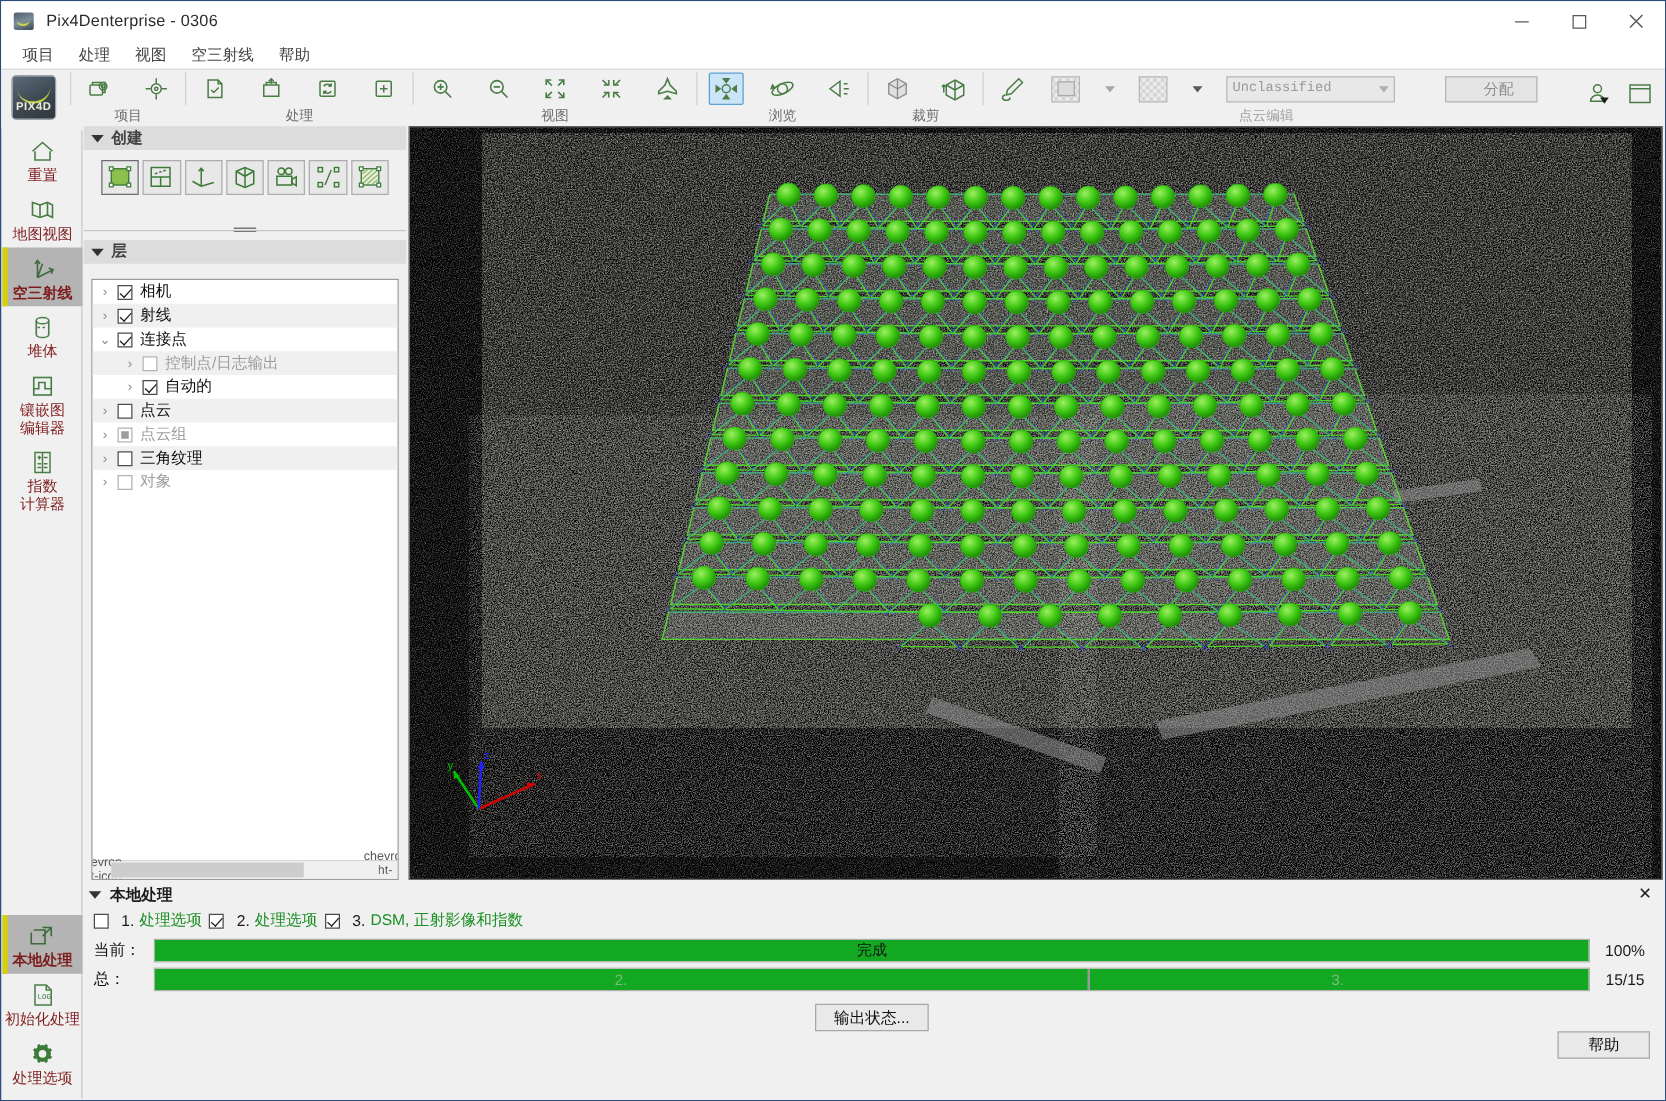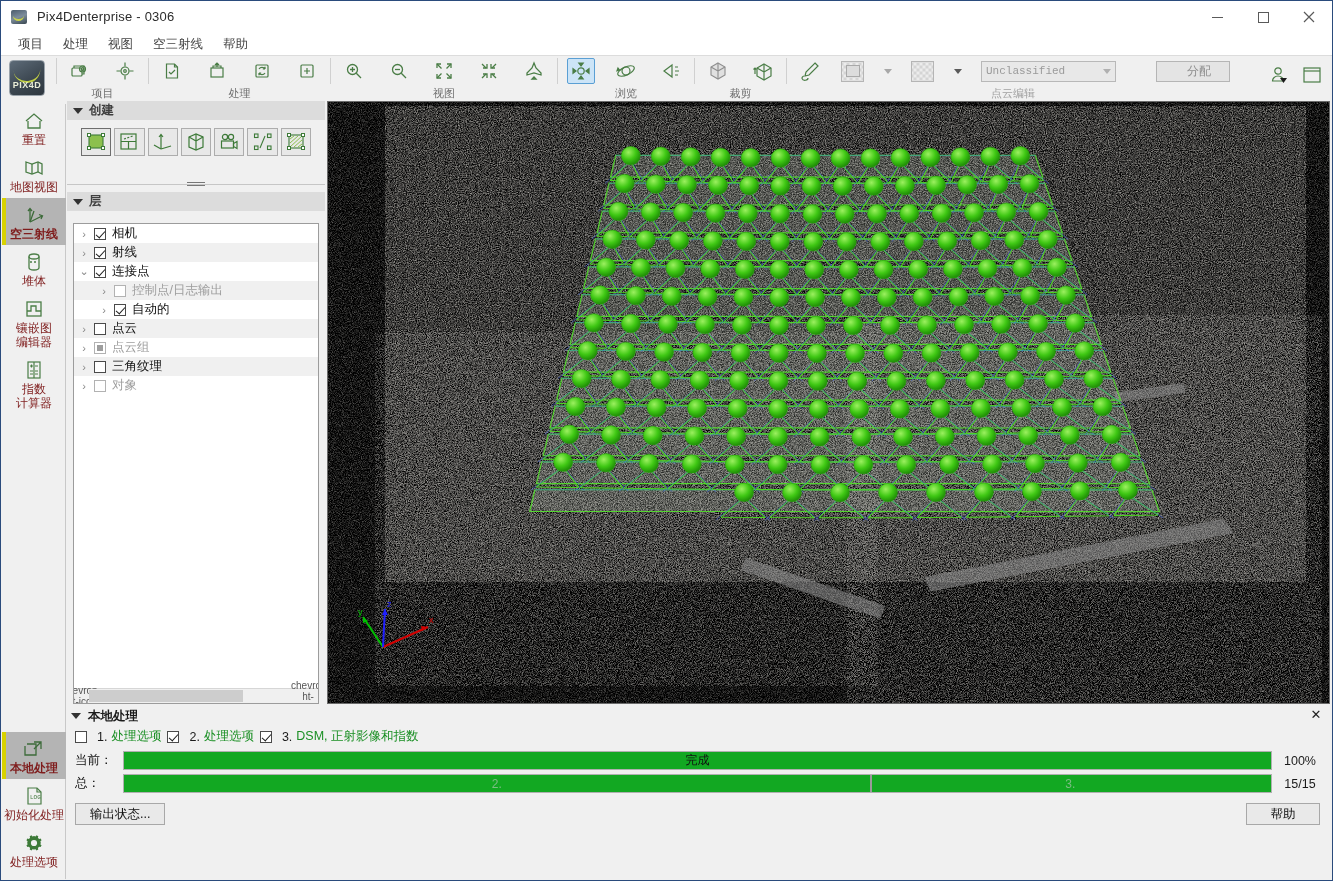--- a/index.html
+++ b/index.html
@@ -146,21 +146,21 @@
   .plabel{ width:48px; font-size:12.5px; color:#111; }
   .pbar{ flex:1; height:19px; background:#ffffff; border:1px solid #b0b0b0;
          position:relative; overflow:hidden;}
   .pfill{ position:absolute; left:0; top:0; bottom:0; background:#12a822;}
   .ptext{ position:absolute; left:0; right:0; top:0; bottom:0; display:flex;
           align-items:center; justify-content:center; font-size:12px; color:#111;}
   .pseg{ position:absolute; top:0; bottom:0; display:flex; align-items:center;
          justify-content:center; font-size:12px; color:#7bbd83;}
   .pdiv{ position:absolute; top:0; bottom:0; width:2px; background:#9a9a9a;}
   .pval{ width:48px; text-align:center; padding-left:8px; font-size:12.5px;}
-  .btnrow{ display:flex; align-items:center; padding:6px 10px 0 8px; position:relative;}
+  .btnrow{ display:flex; align-items:center; padding:6px 10px 0 8px; position:relative;flex-direction:column;}
   .btn{ height:22px; min-width:74px; padding:0 14px; background:#e9e9e9;
         border:1px solid #a8a8a8; font-size:12.5px; color:#111;
         display:flex; align-items:center; justify-content:center;}
   .btn.dis{ color:#a2a2a2; background:#ececec; border-color:#c2c2c2;}
   .btn-center{ position:absolute; left:0; right:0; display:flex; justify-content:center;
                gap:14px; pointer-events:none;}
   .btn-center .btn{ pointer-events:auto;}
   .btn-help{ margin-left:auto; }
   svg{ display:block; }
 </style>

